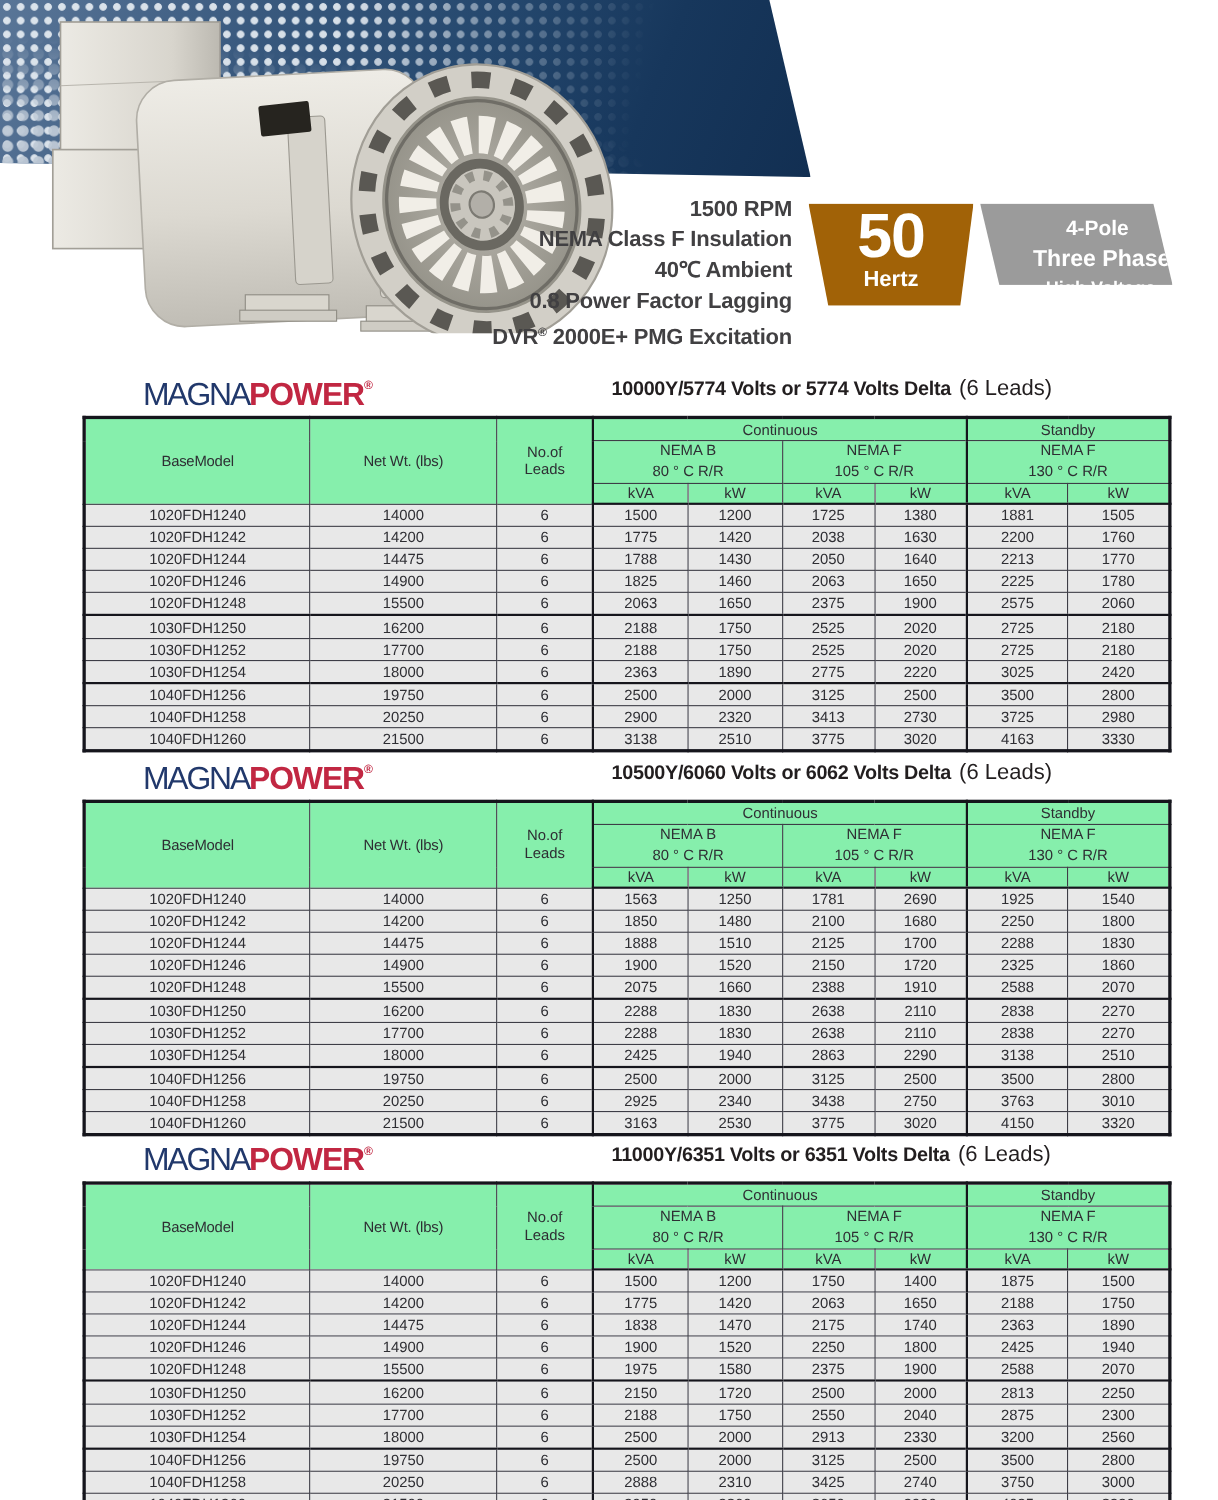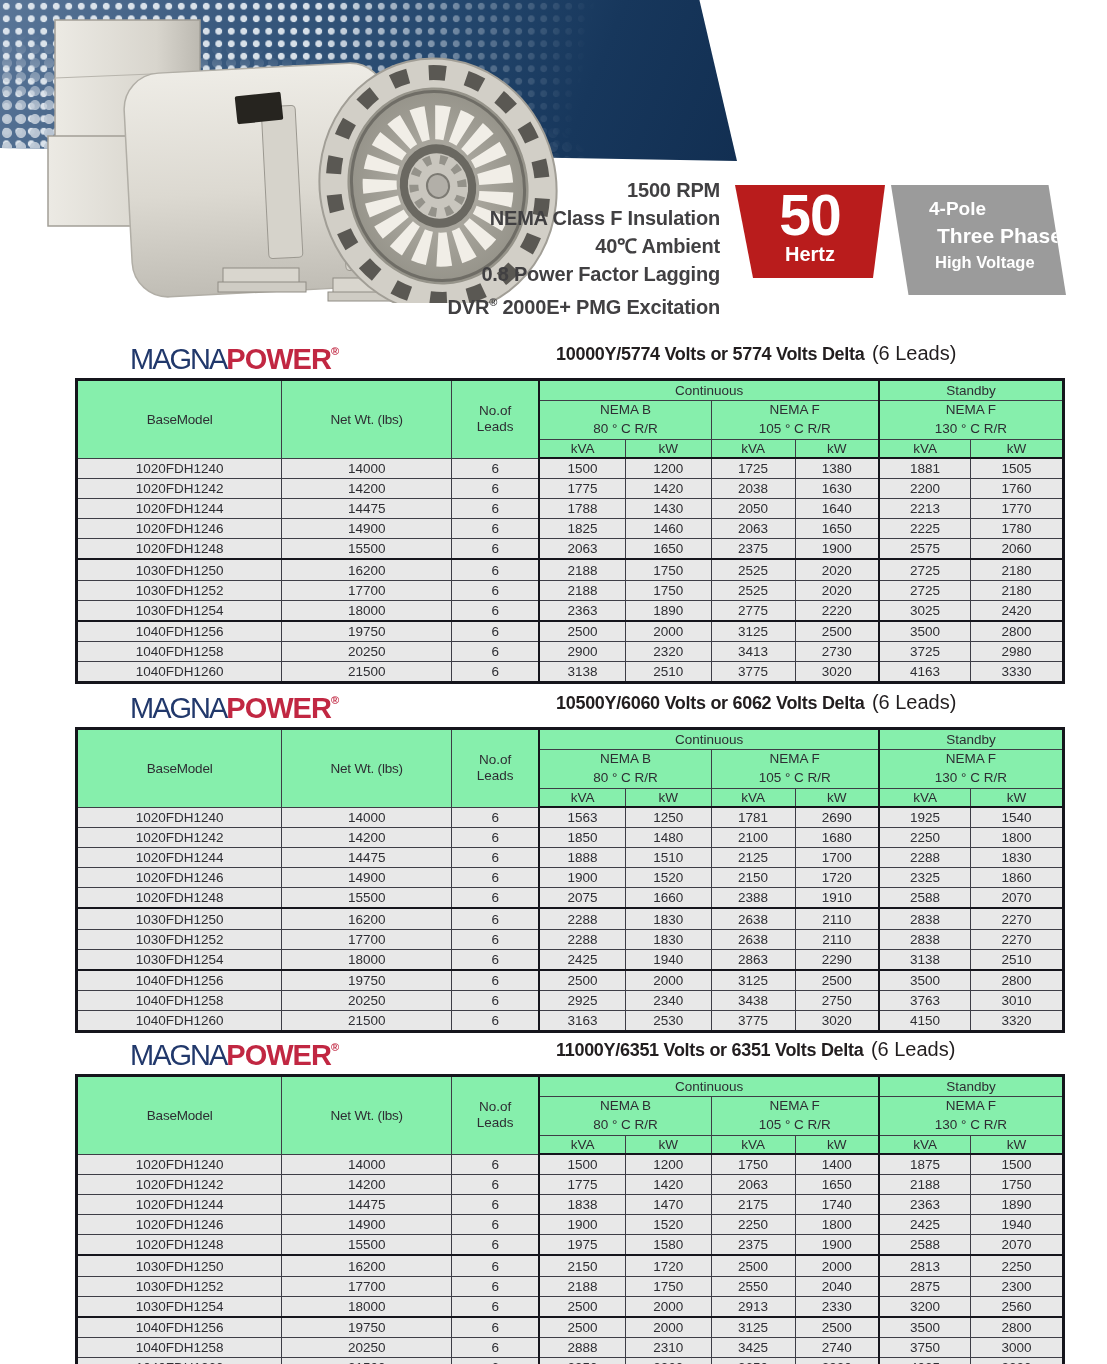--- a/index.html
+++ b/index.html
@@ -39,23 +39,24 @@
   .specs sup{font-size:11px;}
   
   .badge-hz{
     position:absolute;left:735px;top:185px;width:150px;height:93px;
     clip-path:polygon(0 0,100% 0,92% 100%,12% 100%);
     color:#fff;text-align:center;
   }
   .badge-hz .num{font-size:57px;font-weight:700;line-height:56px;margin-top:2px;letter-spacing:-1px;}
   .badge-hz .unit{font-size:20px;font-weight:700;line-height:22px;}
   .badge-info{
-    position:absolute;left:891px;top:185px;width:175px;height:110px;
+    position:absolute;left:891px;top:185px;width:175px;height:74px;
     clip-path:polygon(0 0,90% 0,100% 100%,10% 100%);
     color:#fff;
+    text-align:center;
   }
   .badge-info .l1{margin:10px 0 0 38px;font-size:19px;font-weight:700;line-height:27px;}
   .badge-info .l2{margin-left:46px;font-size:21px;font-weight:700;line-height:27px;}
   .badge-info .l3{margin-left:44px;font-size:16.5px;font-weight:700;line-height:27px;}
   
   .tblock{position:absolute;left:0;width:1107px;}
   .tblock:nth-of-type(1){top:330px;}
   .tblock:nth-of-type(2){top:679px;}
   .tblock:nth-of-type(3){top:1026px;}
   .logo{position:absolute;left:130px;top:4px;font-size:29px;line-height:34px;white-space:nowrap;}
@@ -136,21 +137,21 @@
 </svg>
 
 <div class="specs">
   <div>1500 RPM</div>
   <div>NEMA Class F Insulation</div>
   <div>40℃ Ambient</div>
   <div>0.8 Power Factor Lagging</div>
   <div><span>DVR</span><sup>®</sup><span> 2000E+ PMG Excitation</span></div>
 </div>
 
-<div class="badge-hz" style="background:#b91c1c;">
+<div class="badge-hz" style="background:#a16207;">
   <div class="num">50</div>
   <div class="unit">Hertz</div>
 </div>
 
 <div class="badge-info" style="background:#9b9b9b;">
   <div class="l1">4-Pole</div>
   <div class="l2">Three Phase</div>
   <div class="l3">High Voltage</div>
 </div>
 

